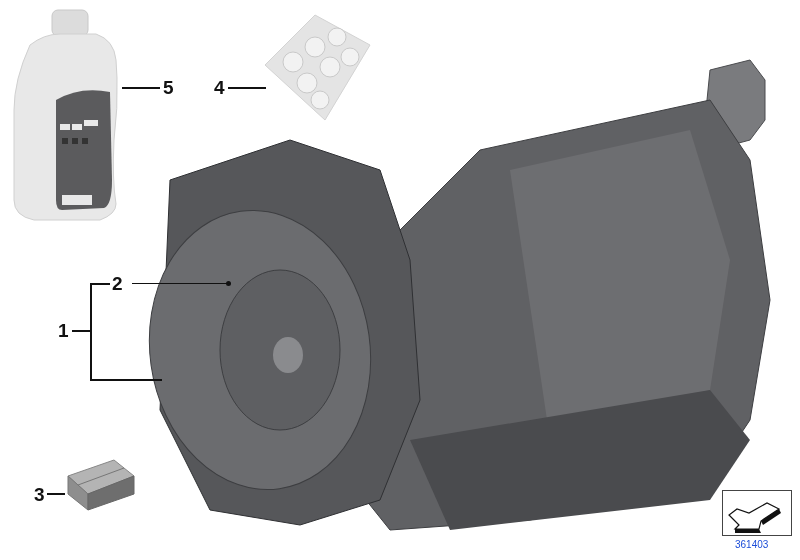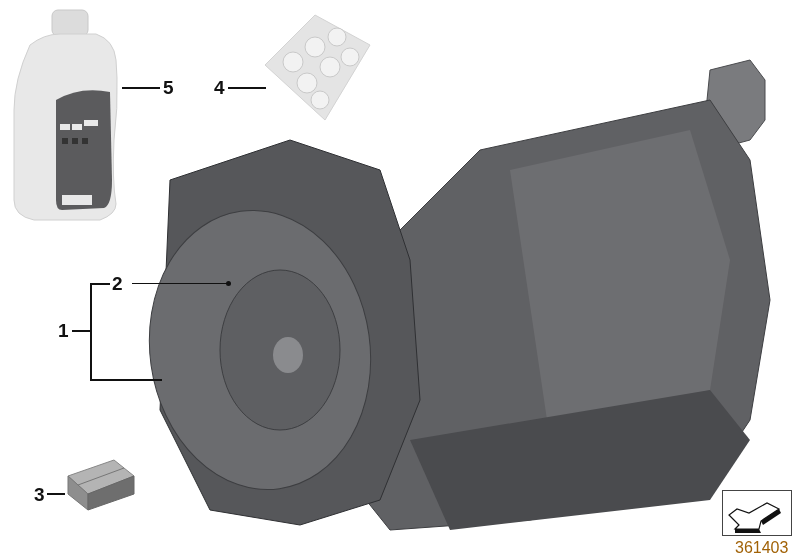--- a/index.html
+++ b/index.html
@@ -1,20 +1,20 @@
 <!DOCTYPE html>
 <html><head>
 <meta charset="utf-8">
 <style>
   html, body { margin:0; padding:0; background:#ffffff; }
   body { width:800px; height:560px; position:relative; overflow:hidden; font-family:"Liberation Sans", sans-serif; }
   .abs { position:absolute; }
   .callout { position:absolute; font-weight:bold; font-size:19px; color:#111; line-height:1; }
   .line { position:absolute; background:#111; }
-  .ref-num { position:absolute; font-size:16px; color:#a16207; }
+  .ref-num { position:absolute; font-size:10px; color:#1d4ed8; }
   svg { position:absolute; overflow:visible; }
 </style>
 </head>
 <body>
 
 <svg width="140" height="230" style="left:0;top:0;">
   <rect x="52" y="10" width="36" height="26" rx="6" fill="#dcdcdc" stroke="#c8c8c8"></rect>
   <path d="M30 45 Q44 34 60 34 L96 34 Q114 40 116 60 L117 78 Q118 108 114 140 Q112 180 116 204 Q116 214 100 220 L34 220 Q14 216 14 200 L14 110 Q14 80 30 45 Z" fill="#e8e8e8" stroke="#d0d0d0"></path>
   <path d="M56 100 Q80 86 110 92 L112 180 Q112 205 104 208 L62 210 Q56 210 56 200 Z" fill="#5b5b5d"></path>
   <rect x="60" y="124" width="10" height="6" fill="#e8e8e8"></rect>

